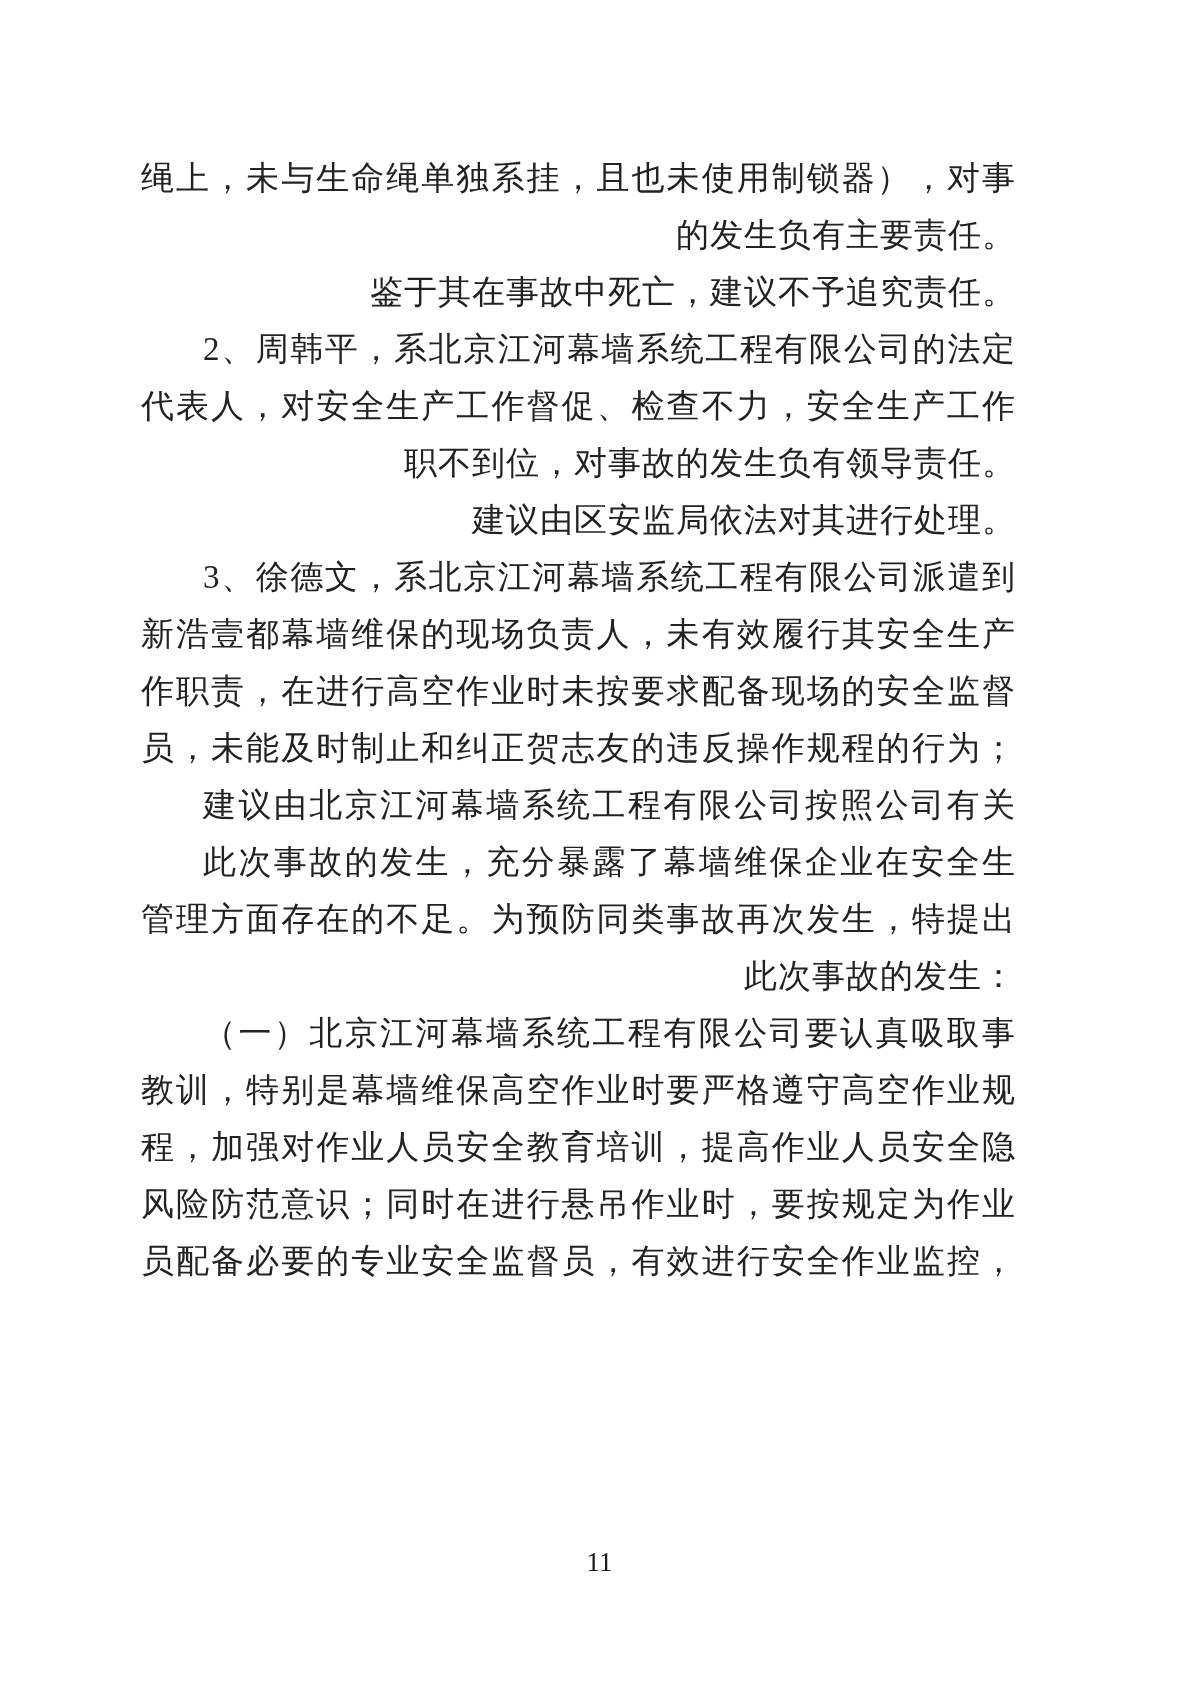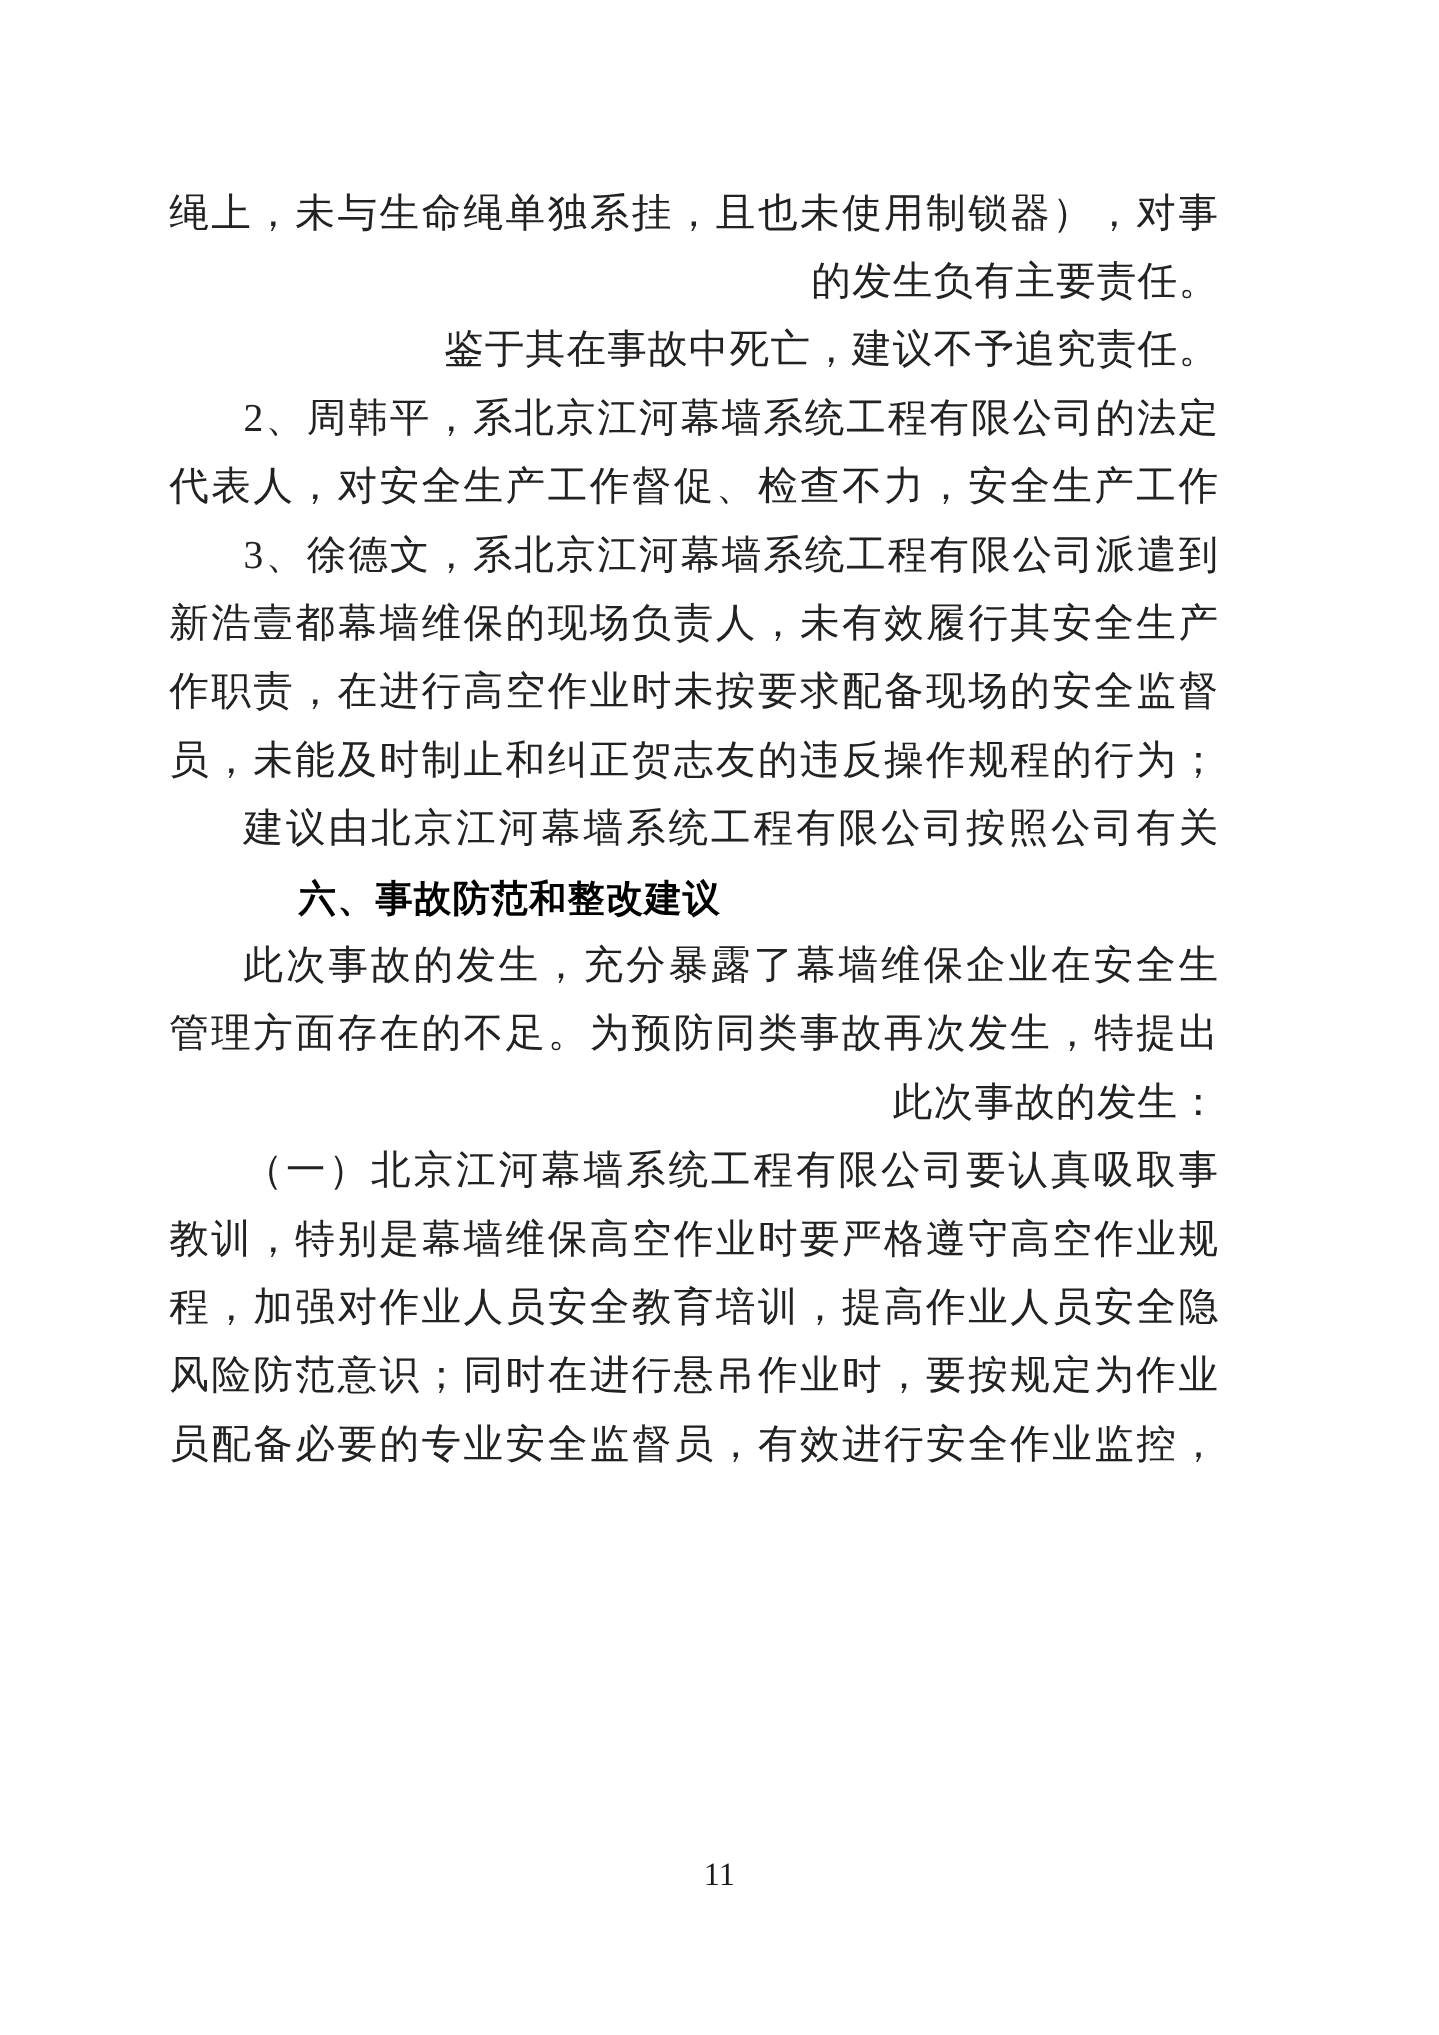--- a/index.html
+++ b/index.html
@@ -61,26 +61,27 @@
 </head>
 <body>
 
 <div class="page">
   <div class="content">
       <div class="line fill">绳上，未与生命绳单独系挂，且也未使用制锁器），对事故</div>
       <div class="line">的发生负有主要责任。</div>
       <div class="line indent">鉴于其在事故中死亡，建议不予追究责任。</div>
       <div class="line indent fill">2、周韩平，系北京江河幕墙系统工程有限公司的法定</div>
       <div class="line fill">代表人，对安全生产工作督促、检查不力，安全生产工作履</div>
+      <div class="line">职不到位，对事故的发生负有领导责任。</div>
+      <div class="line indent">建议由区安监局依法对其进行处理。</div>
       <div class="line indent fill">3、徐德文，系北京江河幕墙系统工程有限公司派遣到</div>
       <div class="line fill">新浩壹都幕墙维保的现场负责人，未有效履行其安全生产工</div>
       <div class="line fill">作职责，在进行高空作业时未按要求配备现场的安全监督</div>
       <div class="line fill">员，未能及时制止和纠正贺志友的违反操作规程的行为；对</div>
       <div class="line indent fill">建议由北京江河幕墙系统工程有限公司按照公司有关</div>
-      <div class="line heading indent">六、事故防范和整改建议</div>
       <div class="line indent fill">此次事故的发生，充分暴露了幕墙维保企业在安全生产</div>
       <div class="line fill">管理方面存在的不足。为预防同类事故再次发生，特提出以</div>
       <div class="line">此次事故的发生：</div>
       <div class="line indent fill">（一）北京江河幕墙系统工程有限公司要认真吸取事故</div>
       <div class="line fill">教训，特别是幕墙维保高空作业时要严格遵守高空作业规</div>
       <div class="line fill">程，加强对作业人员安全教育培训，提高作业人员安全隐患</div>
       <div class="line fill">风险防范意识；同时在进行悬吊作业时，要按规定为作业人</div>
       <div class="line fill">员配备必要的专业安全监督员，有效进行安全作业监控，防</div>
     </div>
   <div class="page-number">11</div>

